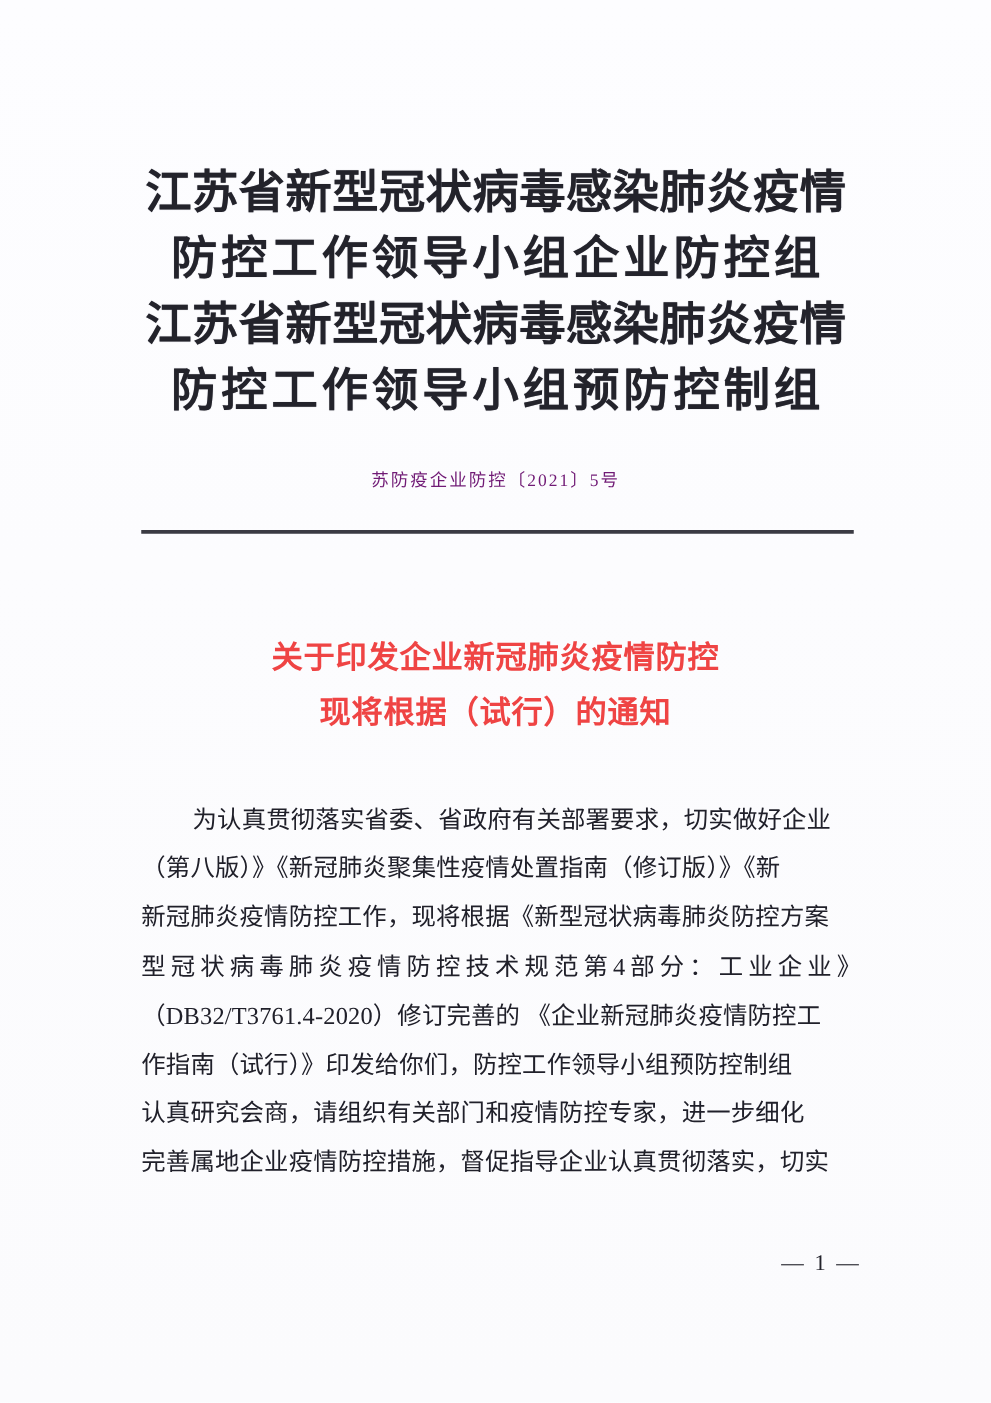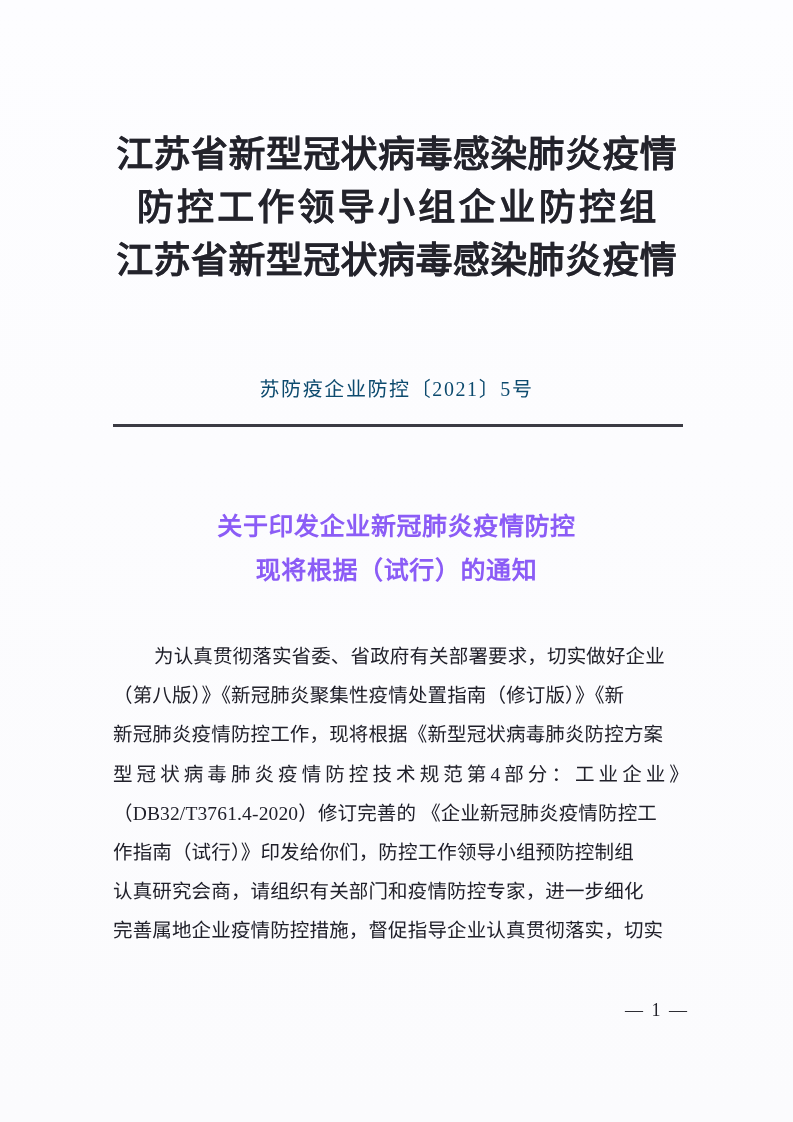--- a/index.html
+++ b/index.html
@@ -57,23 +57,23 @@
     text-indent: 0.4px;
   }
 
   
   .doc-number {
     position: absolute;
     left: 0;
     right: 0;
     top: 373px;
     text-align: center;
-    font-size: 20px;
+    font-size: 14px;
     letter-spacing: 1.6px;
-    color: #0c4a6e;
+    color: #701a75;
     font-family: "Liberation Serif", "DejaVu Serif", serif;
     white-space: nowrap;
   }
 
   
   .rule {
     position: absolute;
     left: 113px;
     width: 570px;
     top: 424px;
@@ -90,21 +90,21 @@
     top: 505px;
     text-align: center;
   }
   .title-line {
     display: block;
     font-family: "Liberation Serif", "DejaVu Serif", serif;
     font-weight: 700;
     font-size: 25px;
     line-height: 44px;
     letter-spacing: 0.6px;
-    color: #8b5cf6;
+    color: #ef4444;
     white-space: nowrap;
   }
 
   
   .body-block {
     position: absolute;
     left: 113px;
     width: 576px;
     top: 637px;
   }
@@ -141,20 +141,21 @@
 <body>
 
 <div class="paper"></div>
 
 <div class="page">
 
   <div class="masthead">
     <span class="masthead-line tight">江苏省新型冠状病毒感染肺炎疫情</span>
     <span class="masthead-line wide">防控工作领导小组企业防控组</span>
     <span class="masthead-line tight">江苏省新型冠状病毒感染肺炎疫情</span>
+    <span class="masthead-line wide">防控工作领导小组预防控制组</span>
   </div>
 
   <div class="doc-number">苏防疫企业防控〔2021〕5号</div>
 
   <div class="rule"></div>
 
   <div class="doc-title">
     <span class="title-line">关于印发企业新冠肺炎疫情防控</span>
     <span class="title-line">现将根据（试行）的通知</span>
   </div>

